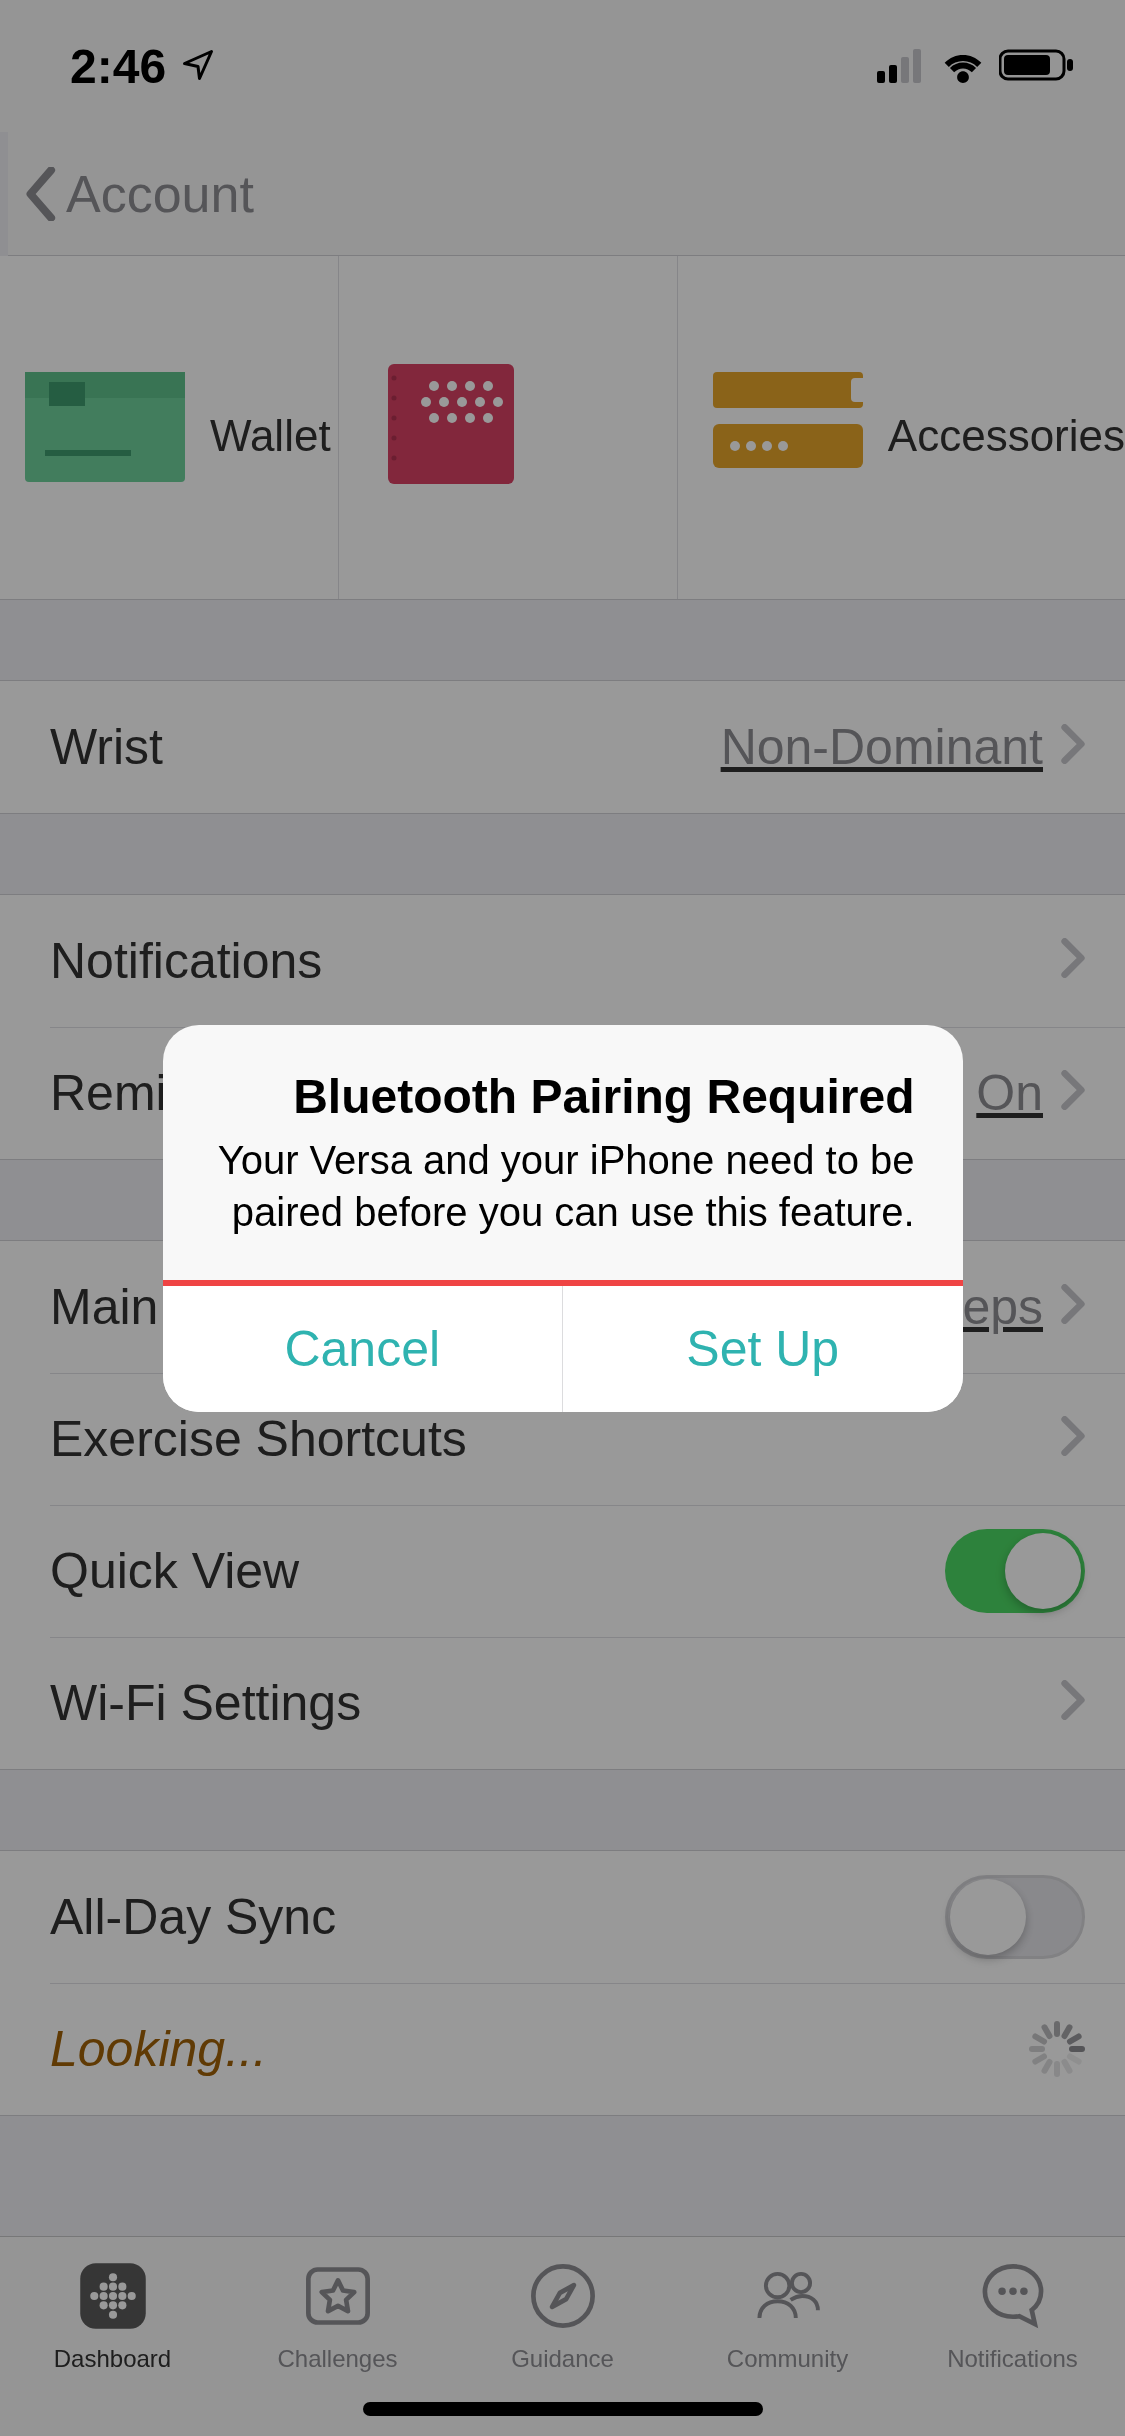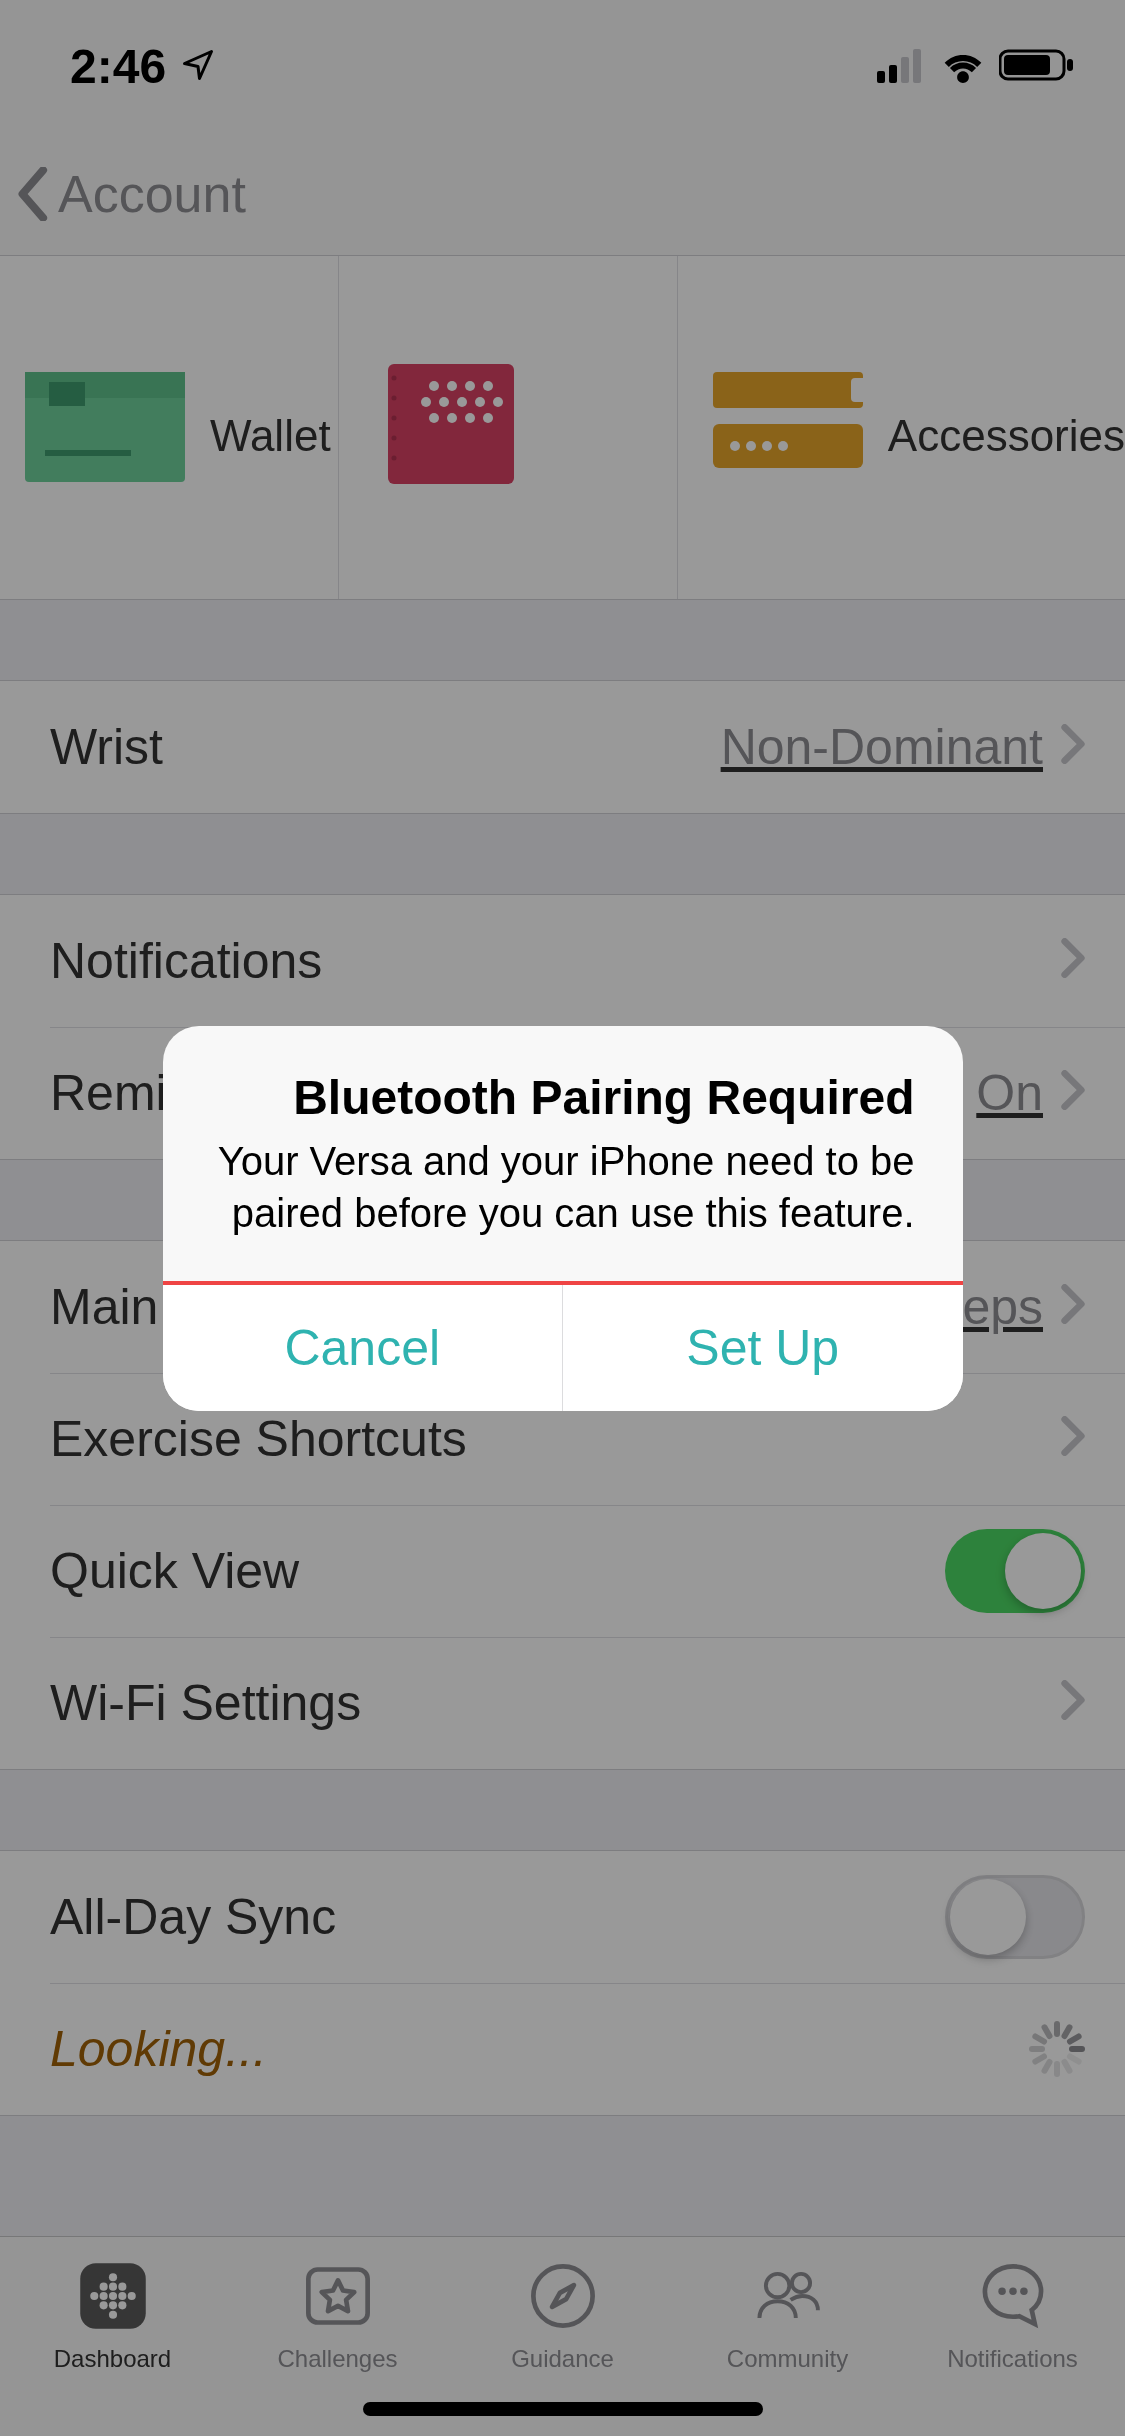--- a/index.html
+++ b/index.html
@@ -26,20 +26,21 @@
   .status-right { display: flex; align-items: center; gap: 12px; }
 
   
   .nav-header {
     height: 124px;
     background: #f9f9f9;
     display: flex;
     align-items: center;
     padding: 0 12px;
     border-bottom: 1px solid #d1d1d6;
+    margin-left: 8px;
   }
   .back-chevron { width: 40px; height: 60px; display:flex; align-items:center; justify-content:center;}
   .nav-title { font-size: 52px; color: #8e8e93; margin-left: 6px; }
 
   
   .tiles {
     background: #fff;
     display: flex;
     height: 344px;
     border-bottom: 1px solid #d1d1d6;
@@ -172,21 +173,21 @@
     overflow: hidden;
   }
   .alert-body {
     padding: 44px 48px 42px;
     text-align: right;
   }
   .alert-title { font-size: 48px; font-weight: 600; color: #000; margin-bottom: 10px; }
   .alert-message { font-size: 40px; color: #000; line-height: 1.3; }
   .alert-buttons {
     display: flex;
-    border-top: 4px solid #ef4444;
+    border-top: 6px solid #ef4444;
   }
   .alert-button {
     flex: 1;
     height: 126px;
     display: flex;
     align-items: center;
     justify-content: center;
     font-size: 50px;
     color: #2fb3b0;
     background: #fff;

